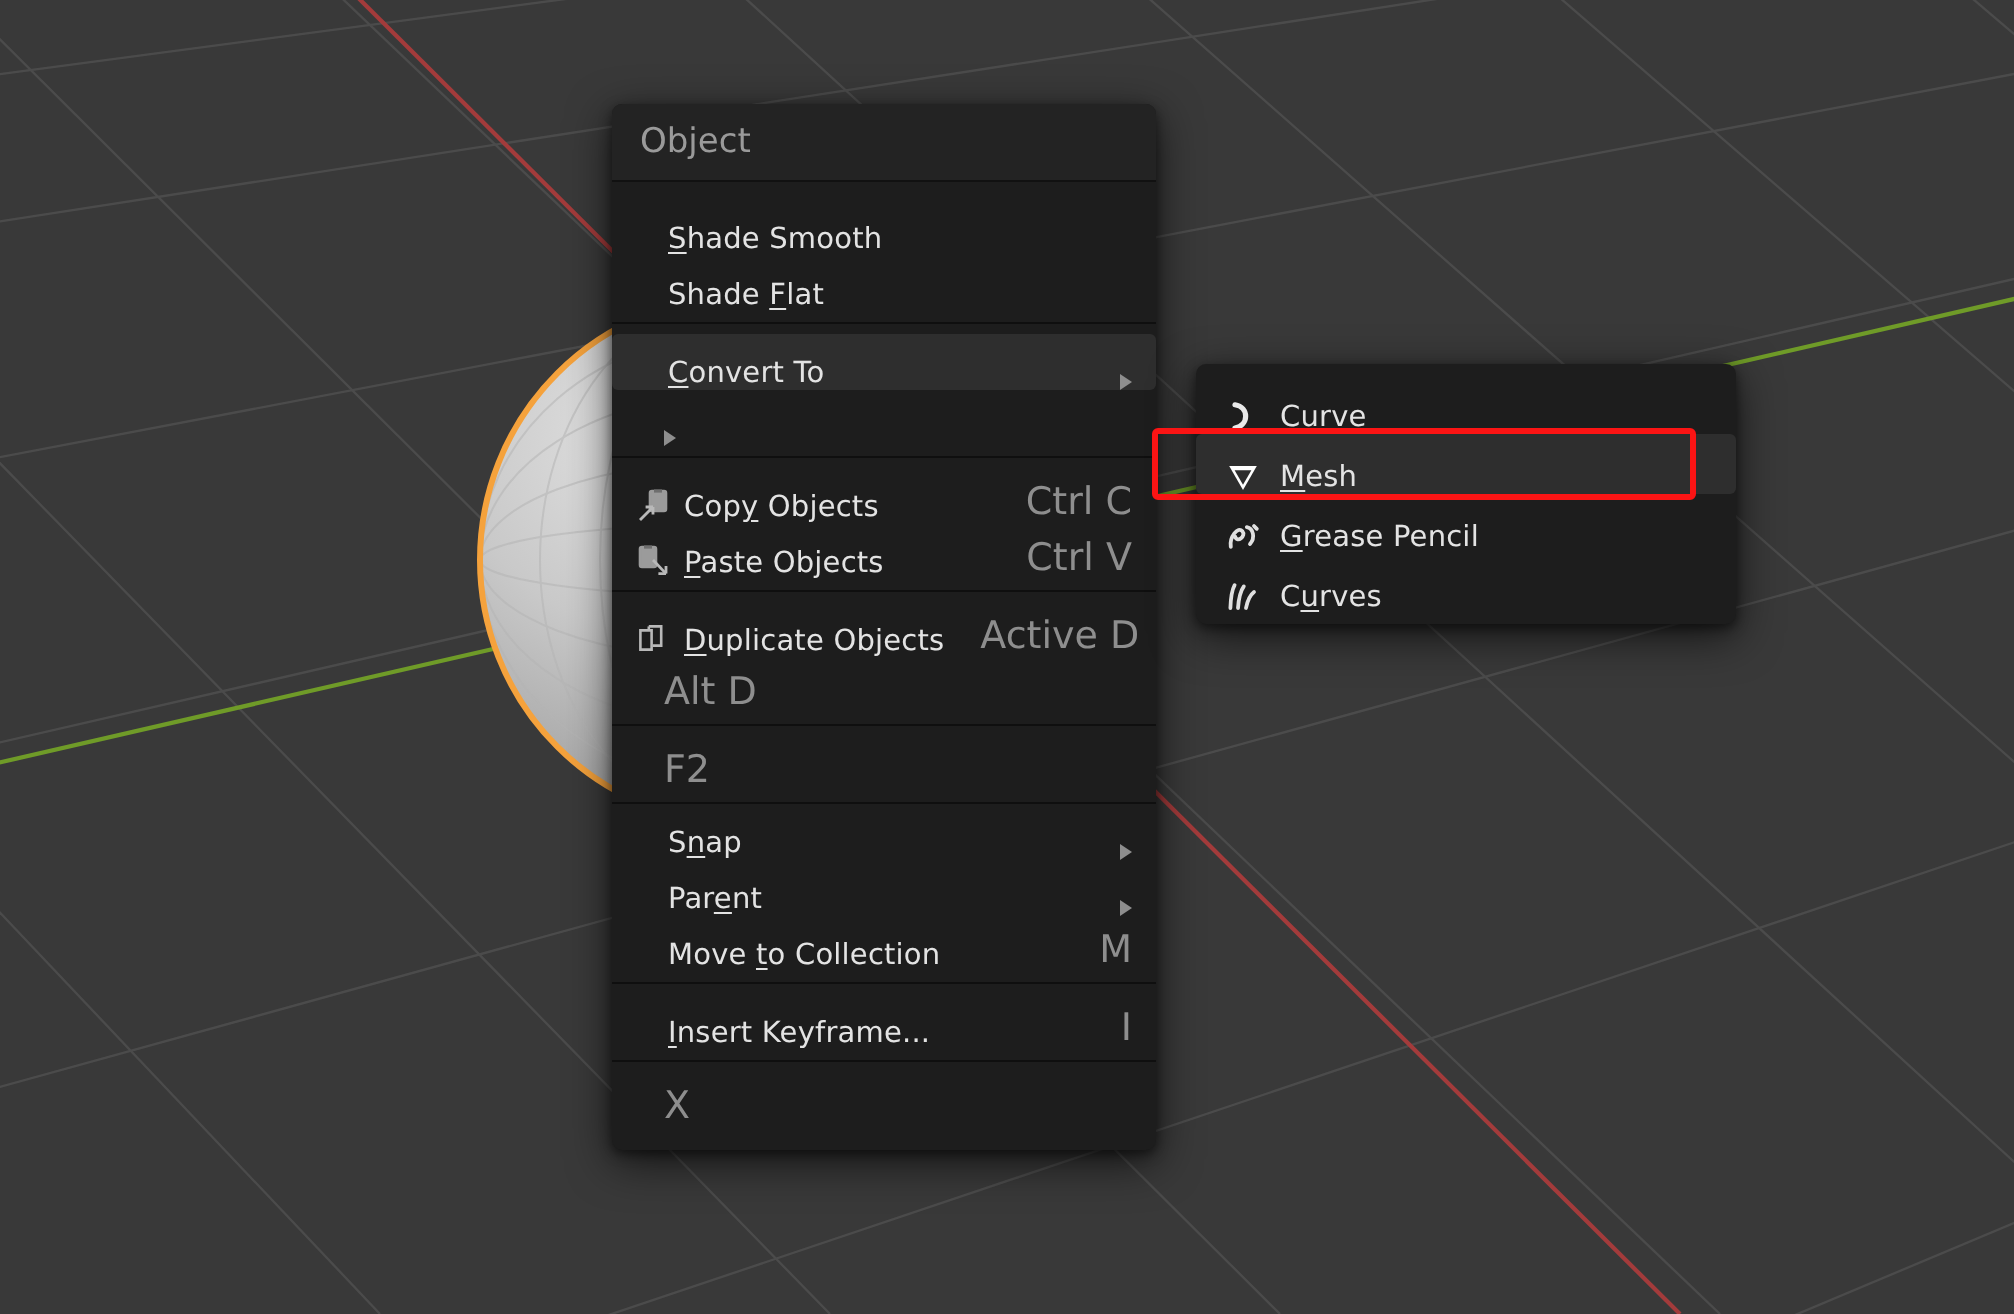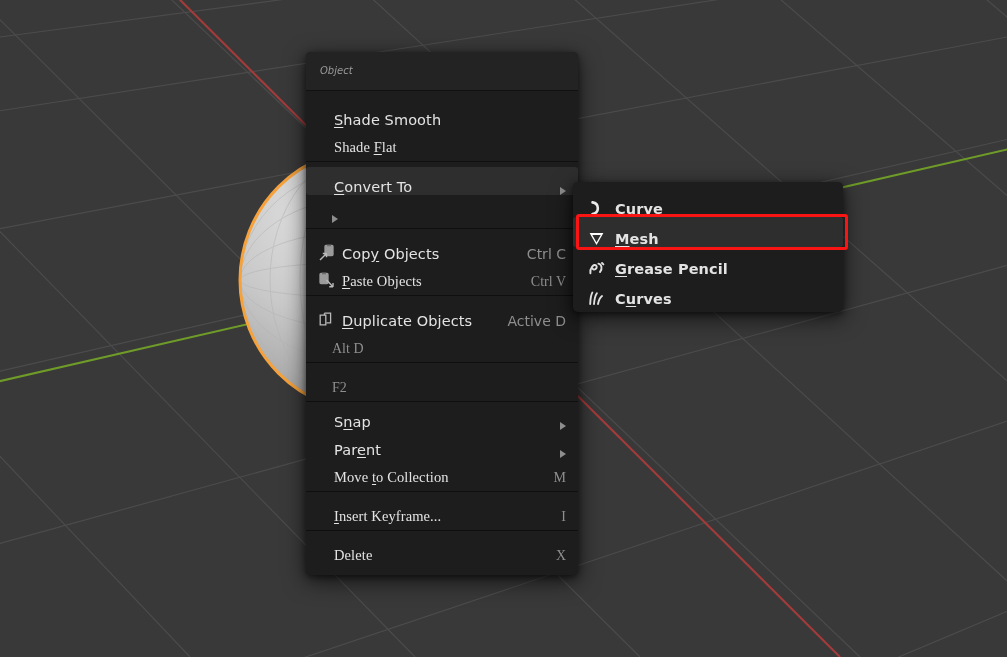--- a/index.html
+++ b/index.html
@@ -20,64 +20,63 @@
     background:#1d1d1d;
     border-radius:5px;
     box-shadow:0 6px 22px rgba(0,0,0,.65), 0 2px 6px rgba(0,0,0,.5);
     padding:0;
     overflow:hidden;
     user-select:none;
   }
   .menu-title{
     height:38px;line-height:38px;
     padding-left:14px;
-    font-size:10px;
+    font-size:17px;
     color:#9a9a9a;
     background:#232323;
     border-bottom:1px solid #111;
-    font-style:italic;
   }
   .sep{height:1px;background:#0f0f0f;margin:0;}
   .row{
     position:relative;
     height:28px;
     display:flex;align-items:flex-end;
     font-size:14.5px;
     color:#e3e3e3;
     padding:0 12px 0 8px;
     white-space:nowrap;
   }
   .row.pad-top{margin-top:5px;}
-  .row.pad-bot{margin-bottom:5px;font-family:Liberation Serif, serif;}
+  .row.pad-bot{margin-bottom:5px;}
   .row.hl{background:#2e2e2e;border-radius:3px;}
   .ico{
     width:26px;min-width:26px;height:18px;
     display:flex;align-items:center;justify-content:center;
     margin-right:2px;
   }
   .ico svg{display:block;}
   .lbl{flex:1;padding-left:20px;letter-spacing:.1px;}
   .row.has-ico .lbl{padding-left:0;}
   .lbl u{text-decoration:underline;text-underline-offset:2px;}
   .sc{
-    color:#8e8e8e;font-size:14px;margin-left:18px;
+    color:#8e8e8e;font-size:19px;margin-left:18px;
   }
   .arrow{
     width:0;height:0;margin-left:18px;
     border-left:6px solid #8e8e8e;
     border-top:4.5px solid transparent;
     border-bottom:4.5px solid transparent;
   }
 
   
   #object-menu{left:306px;top:52px;width:272px;padding-bottom:6px;}
   #object-menu .body{padding:4px 0 0 0;}
 
   
-  #convert-menu{left:573px;top:182px;width:270px;padding:5px 0;font-weight:bold;}
+  #convert-menu{left:598px;top:182px;width:270px;padding:5px 0;}
   #convert-menu .row{height:30px;padding-left:10px;}
   #convert-menu .lbl{padding-left:4px;}
 
   
   #mesh-highlight{
     position:absolute;
     left:576px;top:214px;width:272px;height:36px;
     border:3px solid #fb1414;
     border-radius:3px;
     box-sizing:border-box;
@@ -216,21 +215,20 @@
         <span class="lbl">Move <u>t</u>o Collection</span>
         <span class="sc">M</span>
       </div>
       <div class="sep"></div>
       <div class="row pad-top pad-bot">
         <span class="lbl"><u>I</u>nsert Keyframe...</span>
         <span class="sc">I</span>
       </div>
       <div class="sep"></div>
       <div class="row pad-top pad-bot">
-        <span class="lbl">Delete</span>
         <span class="sc">X</span>
       </div>
     </div>
 </div>
 
 <div class="menu" id="convert-menu">
     <div class="row has-ico">
       <span class="ico">
         <svg width="19" height="19" viewBox="0 0 19 19" fill="none">
         <path d="M5.5 3.4 C 12.6 4.6, 12.6 13.6, 5.5 15.0" stroke="#e9e9e9" stroke-width="2.6" stroke-linecap="round"></path>

